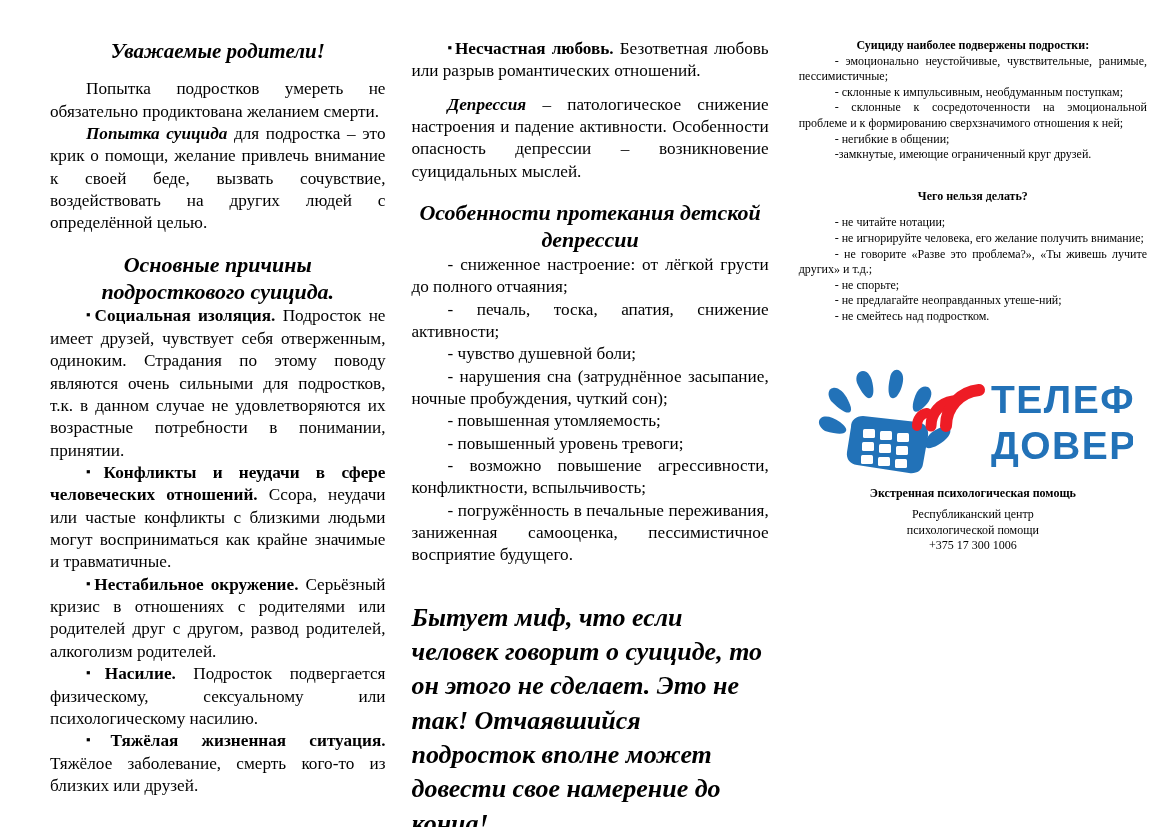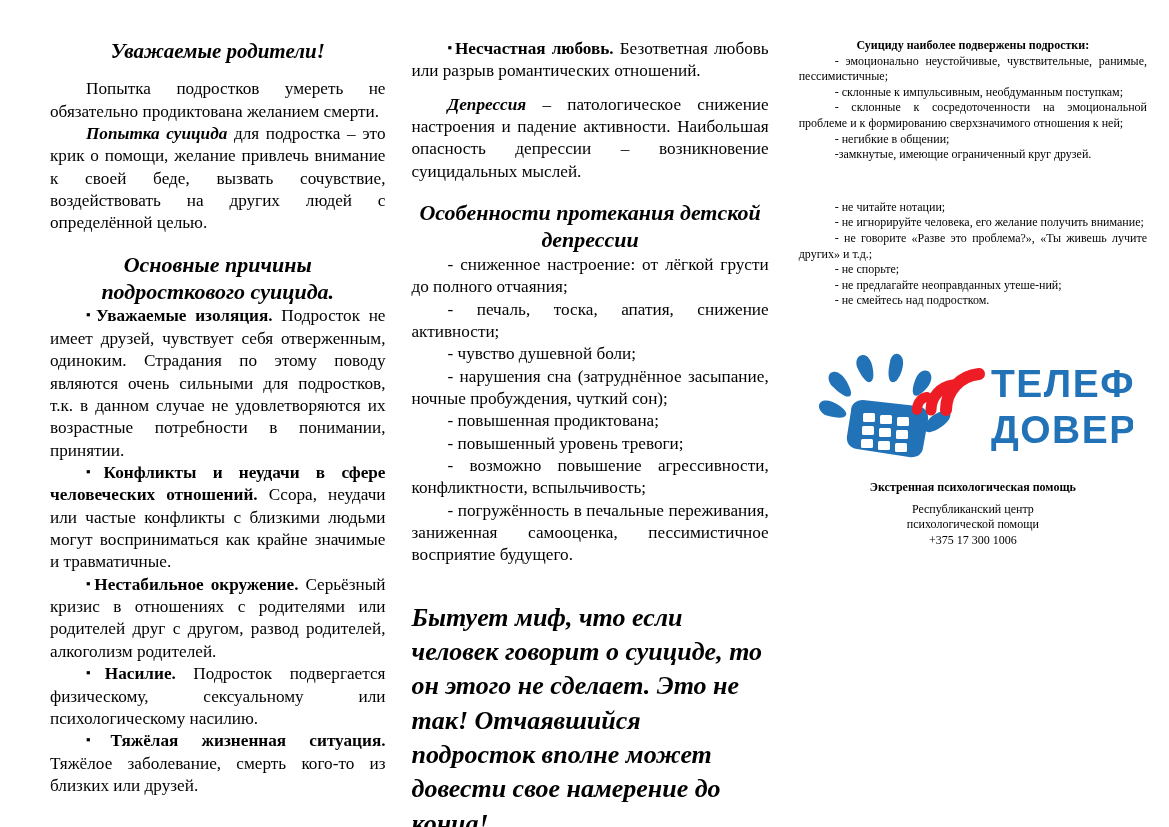--- a/index.html
+++ b/index.html
@@ -97,21 +97,21 @@
     width: 320px;
     height: 105px;
   }
   .logo svg { display: block; }
   .brand-sub {
     text-align: center;
     text-indent: 0;
     font-weight: bold;
     font-size: 17.6px;
     line-height: 1.25;
-    margin-top: 22px;
+    margin-top: 12px;
   }
   .contact {
     text-align: center;
     text-indent: 0;
     font-size: 17.6px;
     line-height: 1.32;
     margin-top: 6px;
   }
 </style>
 </head>
@@ -124,50 +124,50 @@
     <p class="h-italic">Уважаемые родители!</p>
 
     <p>Попытка подростков умереть не обязательно продиктована желанием смерти.</p>
 
     <p><span class="lead-italic">Попытка суицида</span><span> для подростка – это крик о помощи, желание привлечь внимание к своей беде, вызвать сочувствие, воздействовать на других людей с определённой целью.</span></p>
 
     <div class="gap-m"></div>
 
     <p class="h-italic-sm">Основные причины подросткового суицида.</p>
 
-    <p><span class="bullet">▪</span><span class="lead-bold">Уважаемые изоляция.</span><span> Подросток не имеет друзей, чувствует себя отверженным, одиноким. Страдания по этому поводу являются очень сильными для подростков, т.к. в данном случае не удовлетворяются их возрастные потребности в понимании, принятии.</span></p>
+    <p><span class="bullet">▪</span><span class="lead-bold">Социальная изоляция.</span><span> Подросток не имеет друзей, чувствует себя отверженным, одиноким. Страдания по этому поводу являются очень сильными для подростков, т.к. в данном случае не удовлетворяются их возрастные потребности в понимании, принятии.</span></p>
 
     <p><span class="bullet">▪</span><span class="lead-bold">Конфликты и неудачи в сфере человеческих отношений.</span><span> Ссора, неудачи или частые конфликты с близкими людьми могут восприниматься как крайне значимые и травматичные.</span></p>
 
     <p><span class="bullet">▪</span><span class="lead-bold">Нестабильное окружение.</span><span> Серьёзный кризис в отношениях с родителями или родителей друг с другом, развод родителей, алкоголизм родителей.</span></p>
 
     <p><span class="bullet">▪</span><span class="lead-bold">Насилие.</span><span> Подросток подвергается физическому, сексуальному или психологическому насилию.</span></p>
 
     <p><span class="bullet">▪</span><span class="lead-bold">Тяжёлая жизненная ситуация.</span><span> Тяжёлое заболевание, смерть кого-то из близких или друзей.</span></p>
 
   </div>
 
   <div class="col col-2">
 
     <p><span class="bullet">▪</span><span class="lead-bold">Несчастная любовь.</span><span> Безответная любовь или разрыв романтических отношений.</span></p>
 
 
     <div class="gap-s"></div>
 
-    <p><span class="lead-italic">Депрессия</span><span> – патологическое снижение настроения и падение активности. Наибольшая опасность депрессии – возникновение суицидальных мыслей.</span></p>
+    <p><span class="lead-italic">Депрессия</span><span> – патологическое снижение настроения и падение активности. Особенности опасность депрессии – возникновение суицидальных мыслей.</span></p>
 
     <div class="gap-m"></div>
 
     <p class="h-italic-sm">Особенности протекания детской депрессии</p>
 
     <p>- сниженное настроение: от лёгкой грусти до полного отчаяния;</p>
     <p>- печаль, тоска, апатия, снижение активности;</p>
     <p>- чувство душевной боли;</p>
     <p>- нарушения сна (затруднённое засыпание, ночные пробуждения, чуткий сон);</p>
-    <p>- повышенная продиктована;</p>
+    <p>- повышенная утомляемость;</p>
     <p>- повышенный уровень тревоги;</p>
     <p>- возможно повышение агрессивности, конфликтности, вспыльчивость;</p>
     <p>- погружённость в печальные переживания, заниженная самооценка, пессимистичное восприятие будущего.</p>
 
     <div class="gap-xl"></div>
 
     <p class="myth">Бытует миф, что если человек говорит о суициде, то он этого не сделает. Это не так! Отчаявшийся подросток вполне может довести свое намерение до конца!</p>
 
   </div>
 
@@ -176,20 +176,21 @@
     <p class="h-bold">Суициду наиболее подвержены подростки:</p>
 
     <p>-    эмоционально неустойчивые, чувствительные, ранимые, пессимистичные;</p>
     <p>-    склонные к импульсивным, необдуманным поступкам;</p>
     <p>- склонные к сосредоточенности на эмоциональной проблеме и к формированию сверхзначимого отношения к ней;</p>
     <p>- негибкие в общении;</p>
     <p>-замкнутые, имеющие ограниченный круг друзей.</p>
 
     <div class="gap-l"></div>
 
+    <p class="h-bold">Чего нельзя делать?</p>
 
     <div class="gap-s"></div>
 
     <p>- не читайте нотации;</p>
     <p>- не игнорируйте человека, его желание получить внимание;</p>
     <p>- не говорите «Разве это проблема?», «Ты живешь лучите других» и т.д.;</p>
     <p>- не спорьте;</p>
     <p>- не предлагайте неоправданных утеше-ний;</p>
     <p>- не смейтесь над подростком.</p>
 

